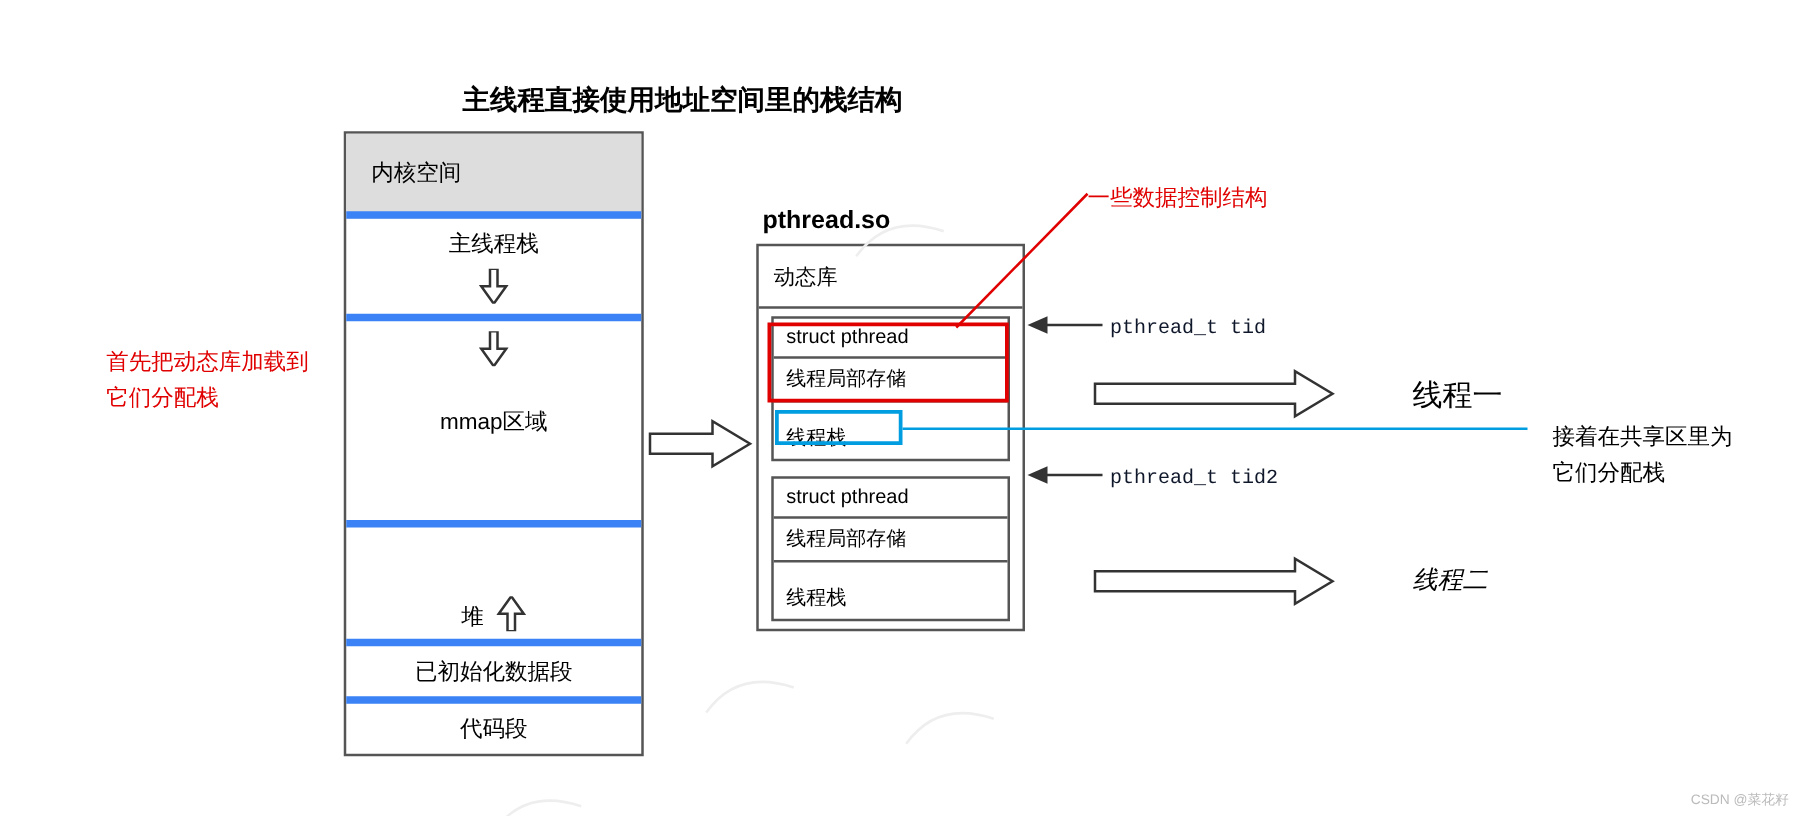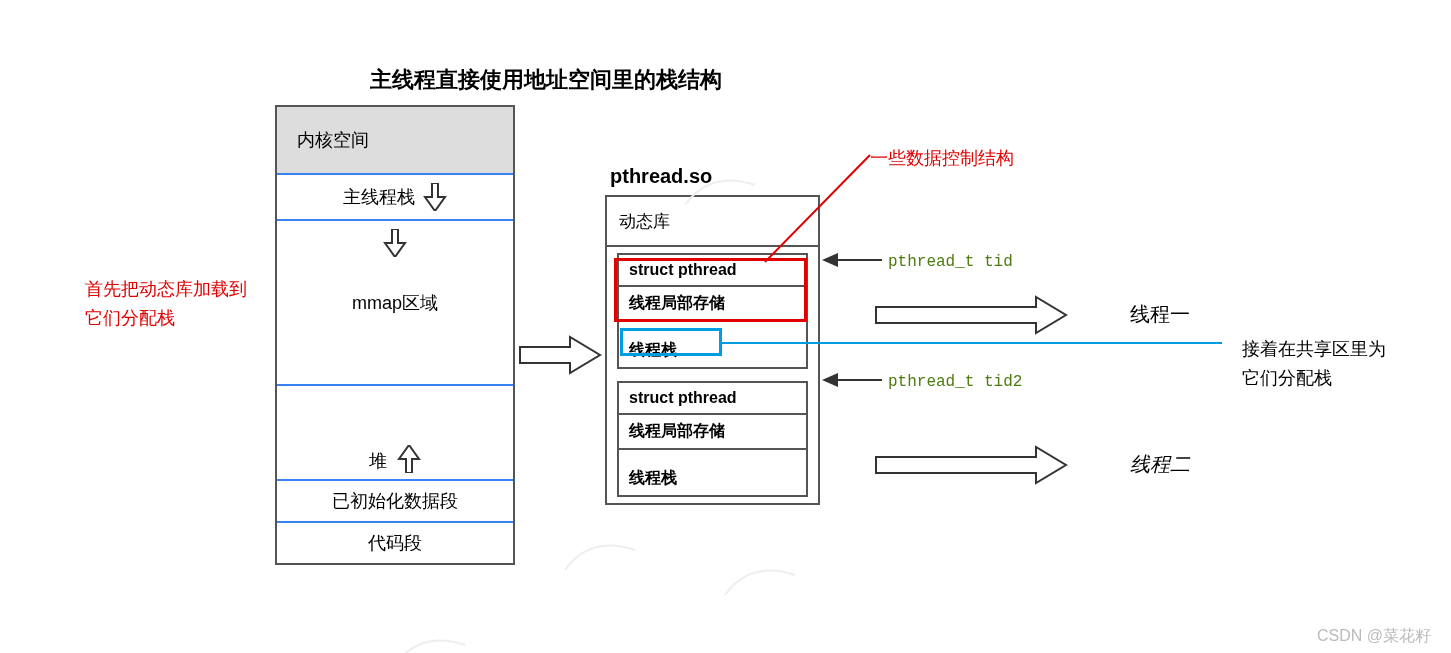--- a/index.html
+++ b/index.html
@@ -25,32 +25,32 @@
     line-height: 1.6;
   }
   .black-text {
     color: #000;
     font-size: 18px;
     position: absolute;
     line-height: 1.6;
   }
   .mono-text {
     font-family: "Courier New", monospace;
-    color: #4d7c0f;
+    color: #0f172a;
     font-size: 16px;
   }
   .addr-box {
     position: absolute;
     left: 275px;
     top: 105px;
     width: 240px;
     border: 2px solid #555;
   }
   .addr-box .cell {
-    border-bottom: 2px solid #3b82f6;
+    border-bottom: 6px solid #3b82f6;
     padding: 8px 10px;
     text-align: center;
     font-size: 18px;
     position: relative;
   }
   .addr-box .cell:last-child { border-bottom: none; }
   .kernel {
     background: #ddd;
     text-align: left !important;
     height: 68px;
@@ -93,62 +93,61 @@
     border-bottom: 2px solid #555;
   }
   .inner-table {
     margin: 6px 10px;
     border: 2px solid #555;
   }
   .inner-table .icell {
     border-bottom: 2px solid #555;
     padding: 6px 10px;
     font-size: 16px;
-    font-weight: bold;
   }
   .inner-table .icell:last-child { border-bottom: none; margin-top: 12px; }
   .red-box {
     position: absolute;
     border: 3px solid #e00000;
   }
   .blue-box {
     position: absolute;
     border: 3px solid #009de0;
   }
   .arrow-svg {
     position: absolute;
     overflow: visible;
   }
   .watermark {
     position: absolute;
     right: 20px;
     bottom: 6px;
     color: #bbb;
-    font-size: 16px;
+    font-size: 11px;
     margin-top: 24px;
   }
   .scuff {
     position: absolute;
     width: 80px;
     height: 40px;
   }
 </style>
 </head>
 <body>
 
 <div class="title" style="left:370px;top:65px;">主线程直接使用地址空间里的栈结构</div>
 
 <div class="red-text" style="left:85px;top:275px;">
   <span>首先把动态库加载到</span><br>
   <span>它们分配栈</span>
 </div>
 
 <div class="addr-box">
   <div class="cell kernel">内核空间</div>
-  <div class="cell" style="display:flex;align-items:center;justify-content:center;gap:8px;">
+  <div class="cell" style="display:flex;align-items:center;justify-content:center;gap:8px;flex-direction:column;">
     <span>主线程栈</span>
     <svg width="24" height="28" viewBox="0 0 24 28">
       <path d="M9 0 H15 V14 H22 L12 28 L2 14 H9 Z" fill="none" stroke="#333" stroke-width="2"></path>
     </svg>
   </div>
   <div class="cell mmap-cell">
     <svg width="24" height="28" viewBox="0 0 24 28" style="position:absolute;top:8px;">
       <path d="M9 0 H15 V14 H22 L12 28 L2 14 H9 Z" fill="none" stroke="#333" stroke-width="2"></path>
     </svg>
     <span>mmap区域</span>
@@ -213,21 +212,21 @@
 </svg>
 
 <div class="black-text" style="left:1242px;top:335px;">
   <span>接着在共享区里为</span><br>
   <span>它们分配栈</span>
 </div>
 
 <svg class="arrow-svg" style="left:876px;top:295px;" width="190" height="40" viewBox="0 0 190 40">
   <path d="M0 12 H160 V2 L190 20 L160 38 V28 H0 Z" fill="none" stroke="#333" stroke-width="2"></path>
 </svg>
-<div class="black-text" style="left:1130px;top:298px;font-size:20px;">线程一</div>
+<div class="black-text" style="left:1130px;top:298px;font-size:24px;">线程一</div>
 
 <svg class="arrow-svg" style="left:876px;top:445px;" width="190" height="40" viewBox="0 0 190 40">
   <path d="M0 12 H160 V2 L190 20 L160 38 V28 H0 Z" fill="none" stroke="#333" stroke-width="2"></path>
 </svg>
 <div class="black-text" style="left:1130px;top:448px;font-size:20px;font-style:italic;">线程二</div>
 
 <div class="watermark">CSDN @菜花籽</div>
 
 <svg class="scuff" style="left:680px;top:170px;">
     <path d="M5 35 Q30 0 75 15" fill="none" stroke="#eee" stroke-width="2"></path>

